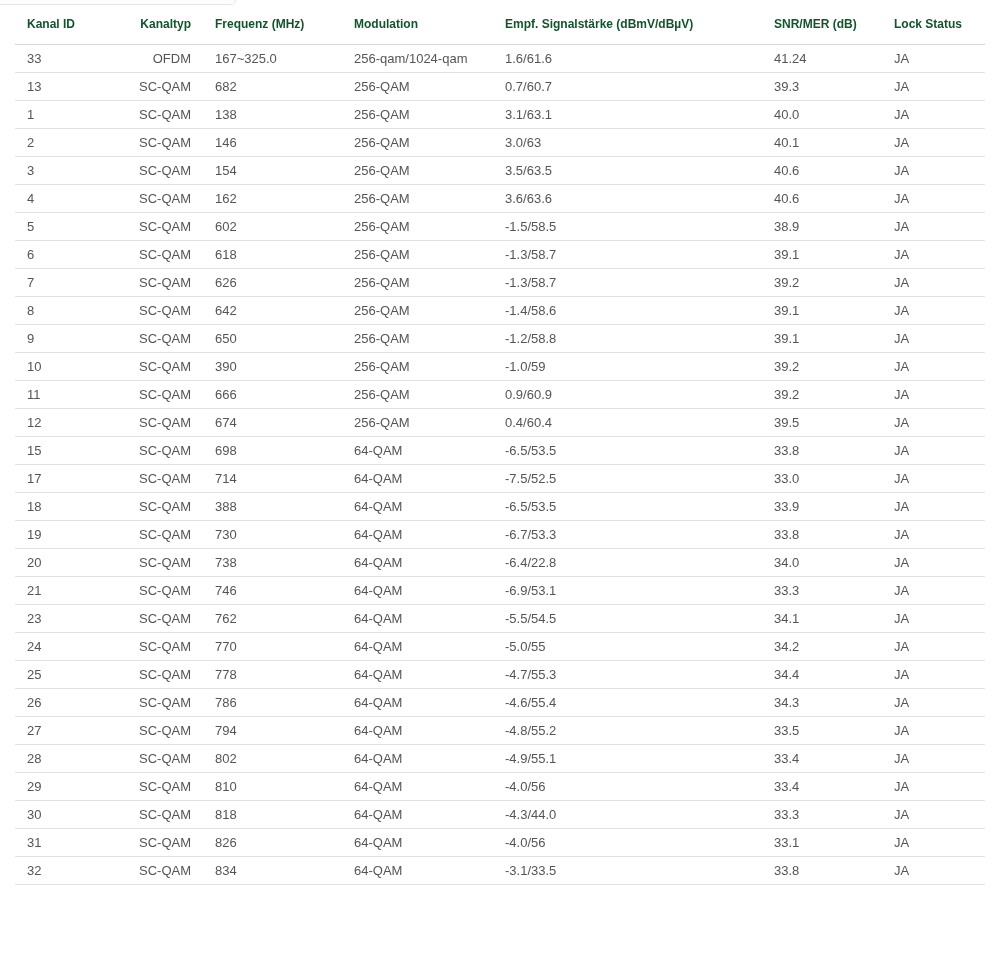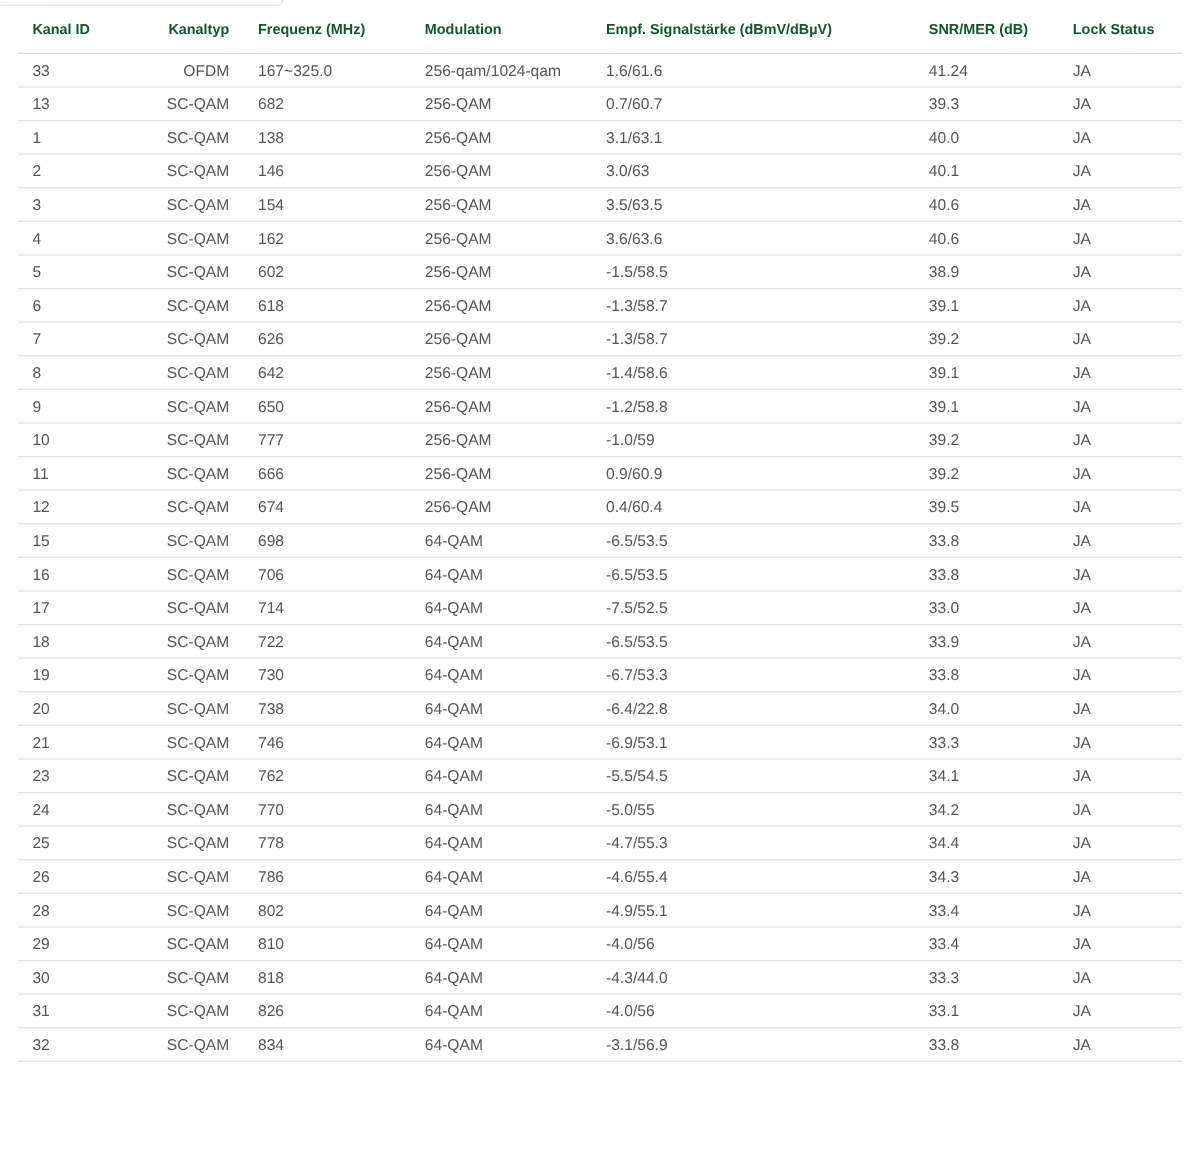--- a/index.html
+++ b/index.html
@@ -181,21 +181,21 @@
           <td>SC-QAM</td>
           <td>650</td>
           <td>256-QAM</td>
           <td>-1.2/58.8</td>
           <td>39.1</td>
           <td>JA</td>
         </tr>
         <tr>
           <td>10</td>
           <td>SC-QAM</td>
-          <td>777</td>
+          <td>390</td>
           <td>256-QAM</td>
           <td>-1.0/59</td>
           <td>39.2</td>
           <td>JA</td>
         </tr>
         <tr>
           <td>11</td>
           <td>SC-QAM</td>
           <td>666</td>
           <td>256-QAM</td>
@@ -215,41 +215,32 @@
         <tr>
           <td>15</td>
           <td>SC-QAM</td>
           <td>698</td>
           <td>64-QAM</td>
           <td>-6.5/53.5</td>
           <td>33.8</td>
           <td>JA</td>
         </tr>
         <tr>
-          <td>16</td>
-          <td>SC-QAM</td>
-          <td>706</td>
-          <td>64-QAM</td>
-          <td>-6.5/53.5</td>
-          <td>33.8</td>
-          <td>JA</td>
-        </tr>
-        <tr>
           <td>17</td>
           <td>SC-QAM</td>
           <td>714</td>
           <td>64-QAM</td>
           <td>-7.5/52.5</td>
           <td>33.0</td>
           <td>JA</td>
         </tr>
         <tr>
           <td>18</td>
           <td>SC-QAM</td>
-          <td>722</td>
+          <td>388</td>
           <td>64-QAM</td>
           <td>-6.5/53.5</td>
           <td>33.9</td>
           <td>JA</td>
         </tr>
         <tr>
           <td>19</td>
           <td>SC-QAM</td>
           <td>730</td>
           <td>64-QAM</td>
@@ -305,20 +296,29 @@
         <tr>
           <td>26</td>
           <td>SC-QAM</td>
           <td>786</td>
           <td>64-QAM</td>
           <td>-4.6/55.4</td>
           <td>34.3</td>
           <td>JA</td>
         </tr>
         <tr>
+          <td>27</td>
+          <td>SC-QAM</td>
+          <td>794</td>
+          <td>64-QAM</td>
+          <td>-4.8/55.2</td>
+          <td>33.5</td>
+          <td>JA</td>
+        </tr>
+        <tr>
           <td>28</td>
           <td>SC-QAM</td>
           <td>802</td>
           <td>64-QAM</td>
           <td>-4.9/55.1</td>
           <td>33.4</td>
           <td>JA</td>
         </tr>
         <tr>
           <td>29</td>
@@ -345,19 +345,19 @@
           <td>64-QAM</td>
           <td>-4.0/56</td>
           <td>33.1</td>
           <td>JA</td>
         </tr>
         <tr>
           <td>32</td>
           <td>SC-QAM</td>
           <td>834</td>
           <td>64-QAM</td>
-          <td>-3.1/56.9</td>
+          <td>-3.1/33.5</td>
           <td>33.8</td>
           <td>JA</td>
         </tr>
       </tbody>
   </table>
 </div>
 
 </body></html>

